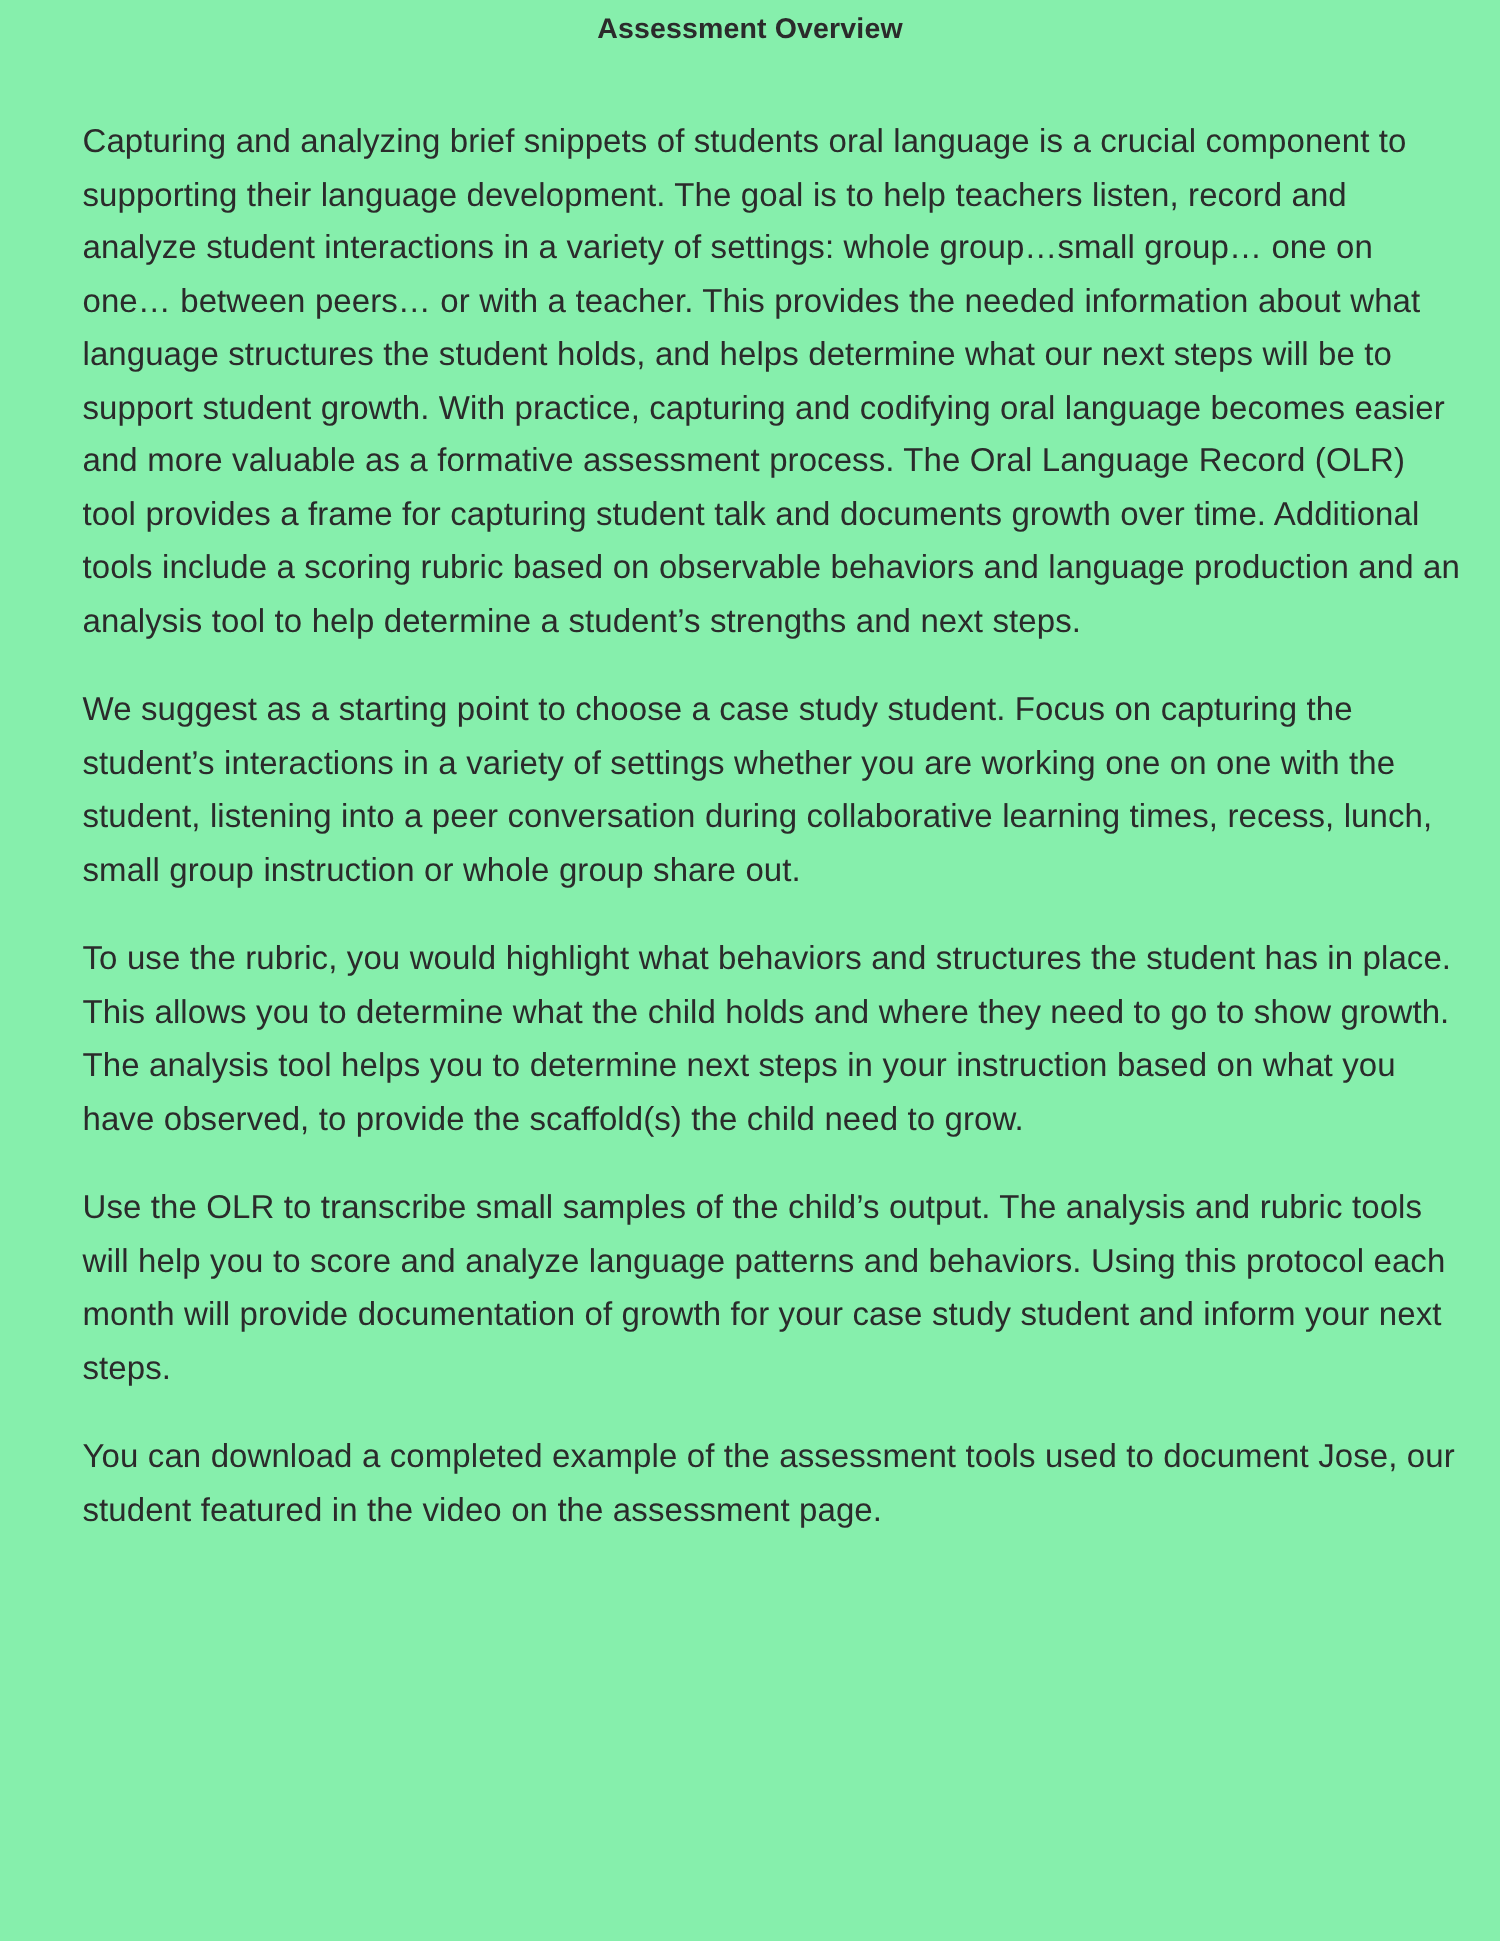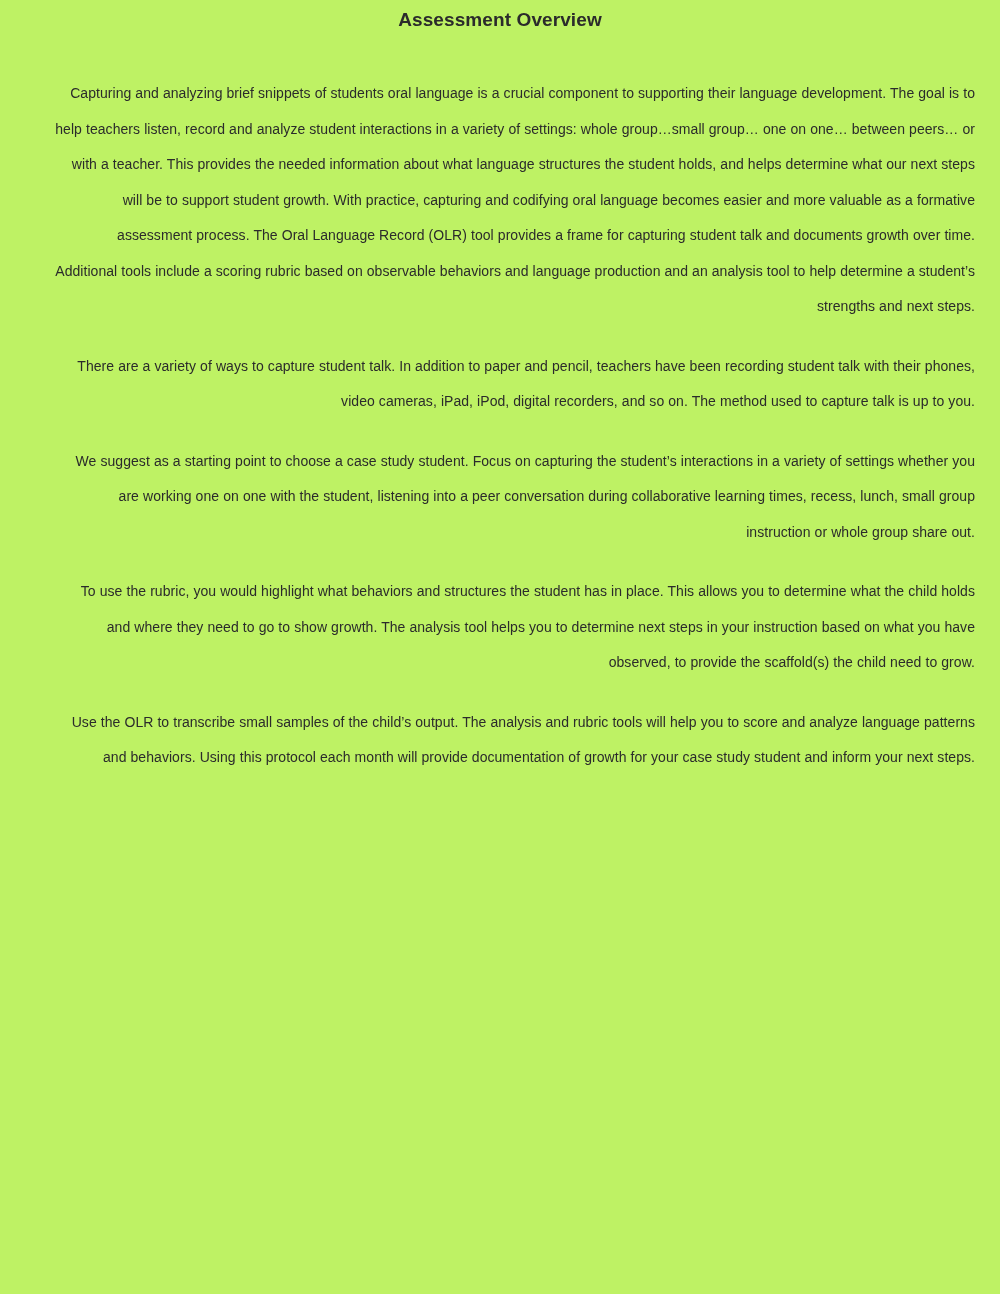--- a/index.html
+++ b/index.html
@@ -16,21 +16,21 @@
     color: #2b2b2b;
     -webkit-font-smoothing: antialiased;
     overflow: hidden;
   }
 
   .page {
     box-sizing: border-box;
     width: 1000px;
     height: 1294px;
     padding: 0;
-    background: #bef264;
+    background: #86efac;
     position: relative;
   }
 
   .doc-title {
     font-size: 19px;
     font-weight: bold;
     text-align: center;
     color: #2b2b2b;
     letter-spacing: 0.1px;
     margin: 0;
@@ -39,48 +39,48 @@
   }
 
   .body-copy {
     box-sizing: border-box;
     width: 920px;
     margin: 0 auto 0 55px;
     padding-top: 44px;
   }
 
   .para {
-    font-size: 14px;
+    font-size: 22px;
     line-height: 35.5px;
     color: #2b2b2b;
     margin: 0 0 24px 0;
-    text-align: right;
+    text-align: left;
     letter-spacing: 0.05px;
     word-spacing: 0.1px;
   }
 
   .para:last-child {
     margin-bottom: 0;
   }
 </style>
 </head>
 <body>
 
 <div class="page">
 
   <h1 class="doc-title">Assessment Overview</h1>
 
   <div class="body-copy">
 
     <p class="para">Capturing and analyzing brief snippets of students oral language is a crucial component to supporting their language development.  The goal is to help teachers listen, record and analyze student interactions in a variety of settings: whole group…small group… one on one… between peers… or with a teacher.  This provides the needed information about what language structures the student holds, and helps determine what our next steps will be to support student growth. With practice, capturing and codifying oral language becomes easier and more valuable as a formative assessment process. The Oral Language Record (OLR) tool provides a frame for capturing student talk and documents growth over time. Additional tools include a scoring rubric based on observable behaviors and language production and an analysis tool to help determine a student’s strengths and next steps.</p>
 
-    <p class="para">There are a variety of ways to capture student talk.  In addition to paper and pencil, teachers have been recording student talk with their phones, video cameras, iPad, iPod, digital recorders, and so on.  The method used to capture talk is up to you.</p>
 
     <p class="para">We suggest as a starting point to choose a case study student. Focus on capturing the student’s interactions in a variety of settings whether you are working one on one with the student, listening into a peer conversation during collaborative learning times, recess, lunch, small group instruction or whole group share out.</p>
 
     <p class="para">To use the rubric, you would highlight what behaviors and structures the student has in place. This allows you to determine what the child holds and where they need to go to show growth. The analysis tool helps you to determine next steps in your instruction based on what you have observed, to provide the scaffold(s) the child need to grow.</p>
 
     <p class="para">Use the OLR to transcribe small samples of the child’s output. The analysis and rubric tools will help you to score and analyze language patterns and behaviors. Using this protocol each month will provide documentation of growth for your case study student and inform your next steps.</p>
 
+    <p class="para">You can download a completed example of the assessment tools used to document Jose, our student featured in the video on the assessment page.</p>
 
   </div>
 
 </div>
 
 </body></html>

